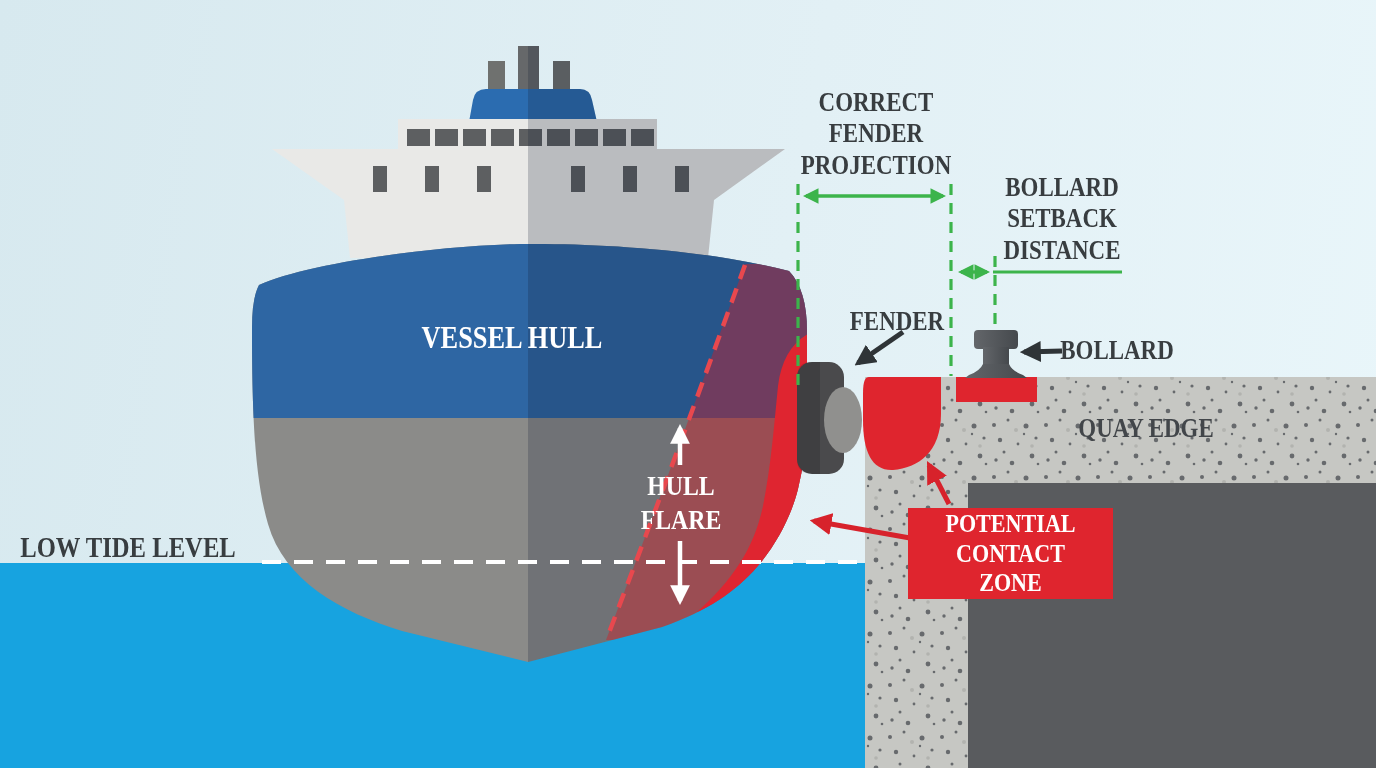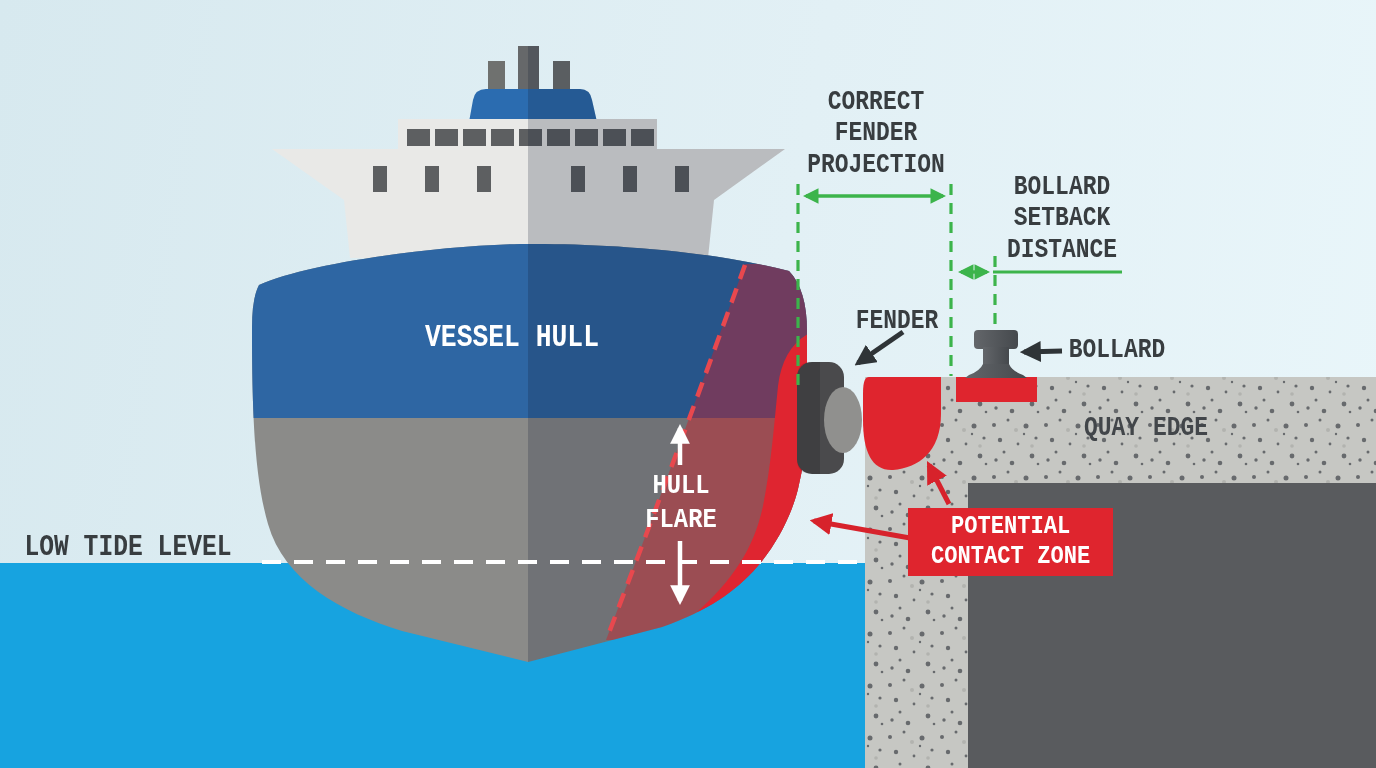--- a/index.html
+++ b/index.html
@@ -1,37 +1,37 @@
 <!DOCTYPE html>
 <html><head>
 <meta charset="utf-8">
 <style>
   html,body{margin:0;padding:0;background:#cfd8dc;}
   #stage{
     position:relative;width:1376px;height:768px;overflow:hidden;
     background:linear-gradient(100deg,#d7e9ef 0%,#e2f0f5 55%,#e9f6fa 100%);
-    font-family:Liberation Mono, monospace;
+    font-family:Liberation Serif, serif;
   }
   #gfx{position:absolute;left:0;top:0;}
   .lbl{
     position:absolute;font-weight:700;color:#383d40;text-align:center;
     white-space:pre-line;transform:translate(-50%,-50%) scaleX(0.85);
     letter-spacing:0px;line-height:1.16;
   }
   .lbl.light{color:#ffffff;}
   .cfp{left:876px;top:134px;font-size:27px;}
   .bsd{left:1062px;top:219px;font-size:27px;}
   .fender-l{left:897px;top:322px;font-size:27px;}
   .bollard-l{left:1117px;top:351px;font-size:27px;}
   .vh{left:512px;top:338px;font-size:31px;}
   .hf{left:681px;top:503px;font-size:28px;line-height:1.2;}
   .qe{left:1146px;top:429px;font-size:27px;color:#42464a;}
   .ltl{left:128px;top:548px;font-size:29px;}
   .pcz-box{
-    position:absolute;left:908px;top:508px;width:205px;height:68px;
+    position:absolute;left:908px;top:508px;width:205px;height:91px;
     background:#df252e;display:flex;align-items:center;justify-content:center;
   }
   .pcz-text{
     font-weight:700;color:#fff;font-size:26px;line-height:1.15;text-align:center;
     white-space:pre-line;transform:scaleX(0.85);
   }
 </style>
 </head>
 <body>
 

